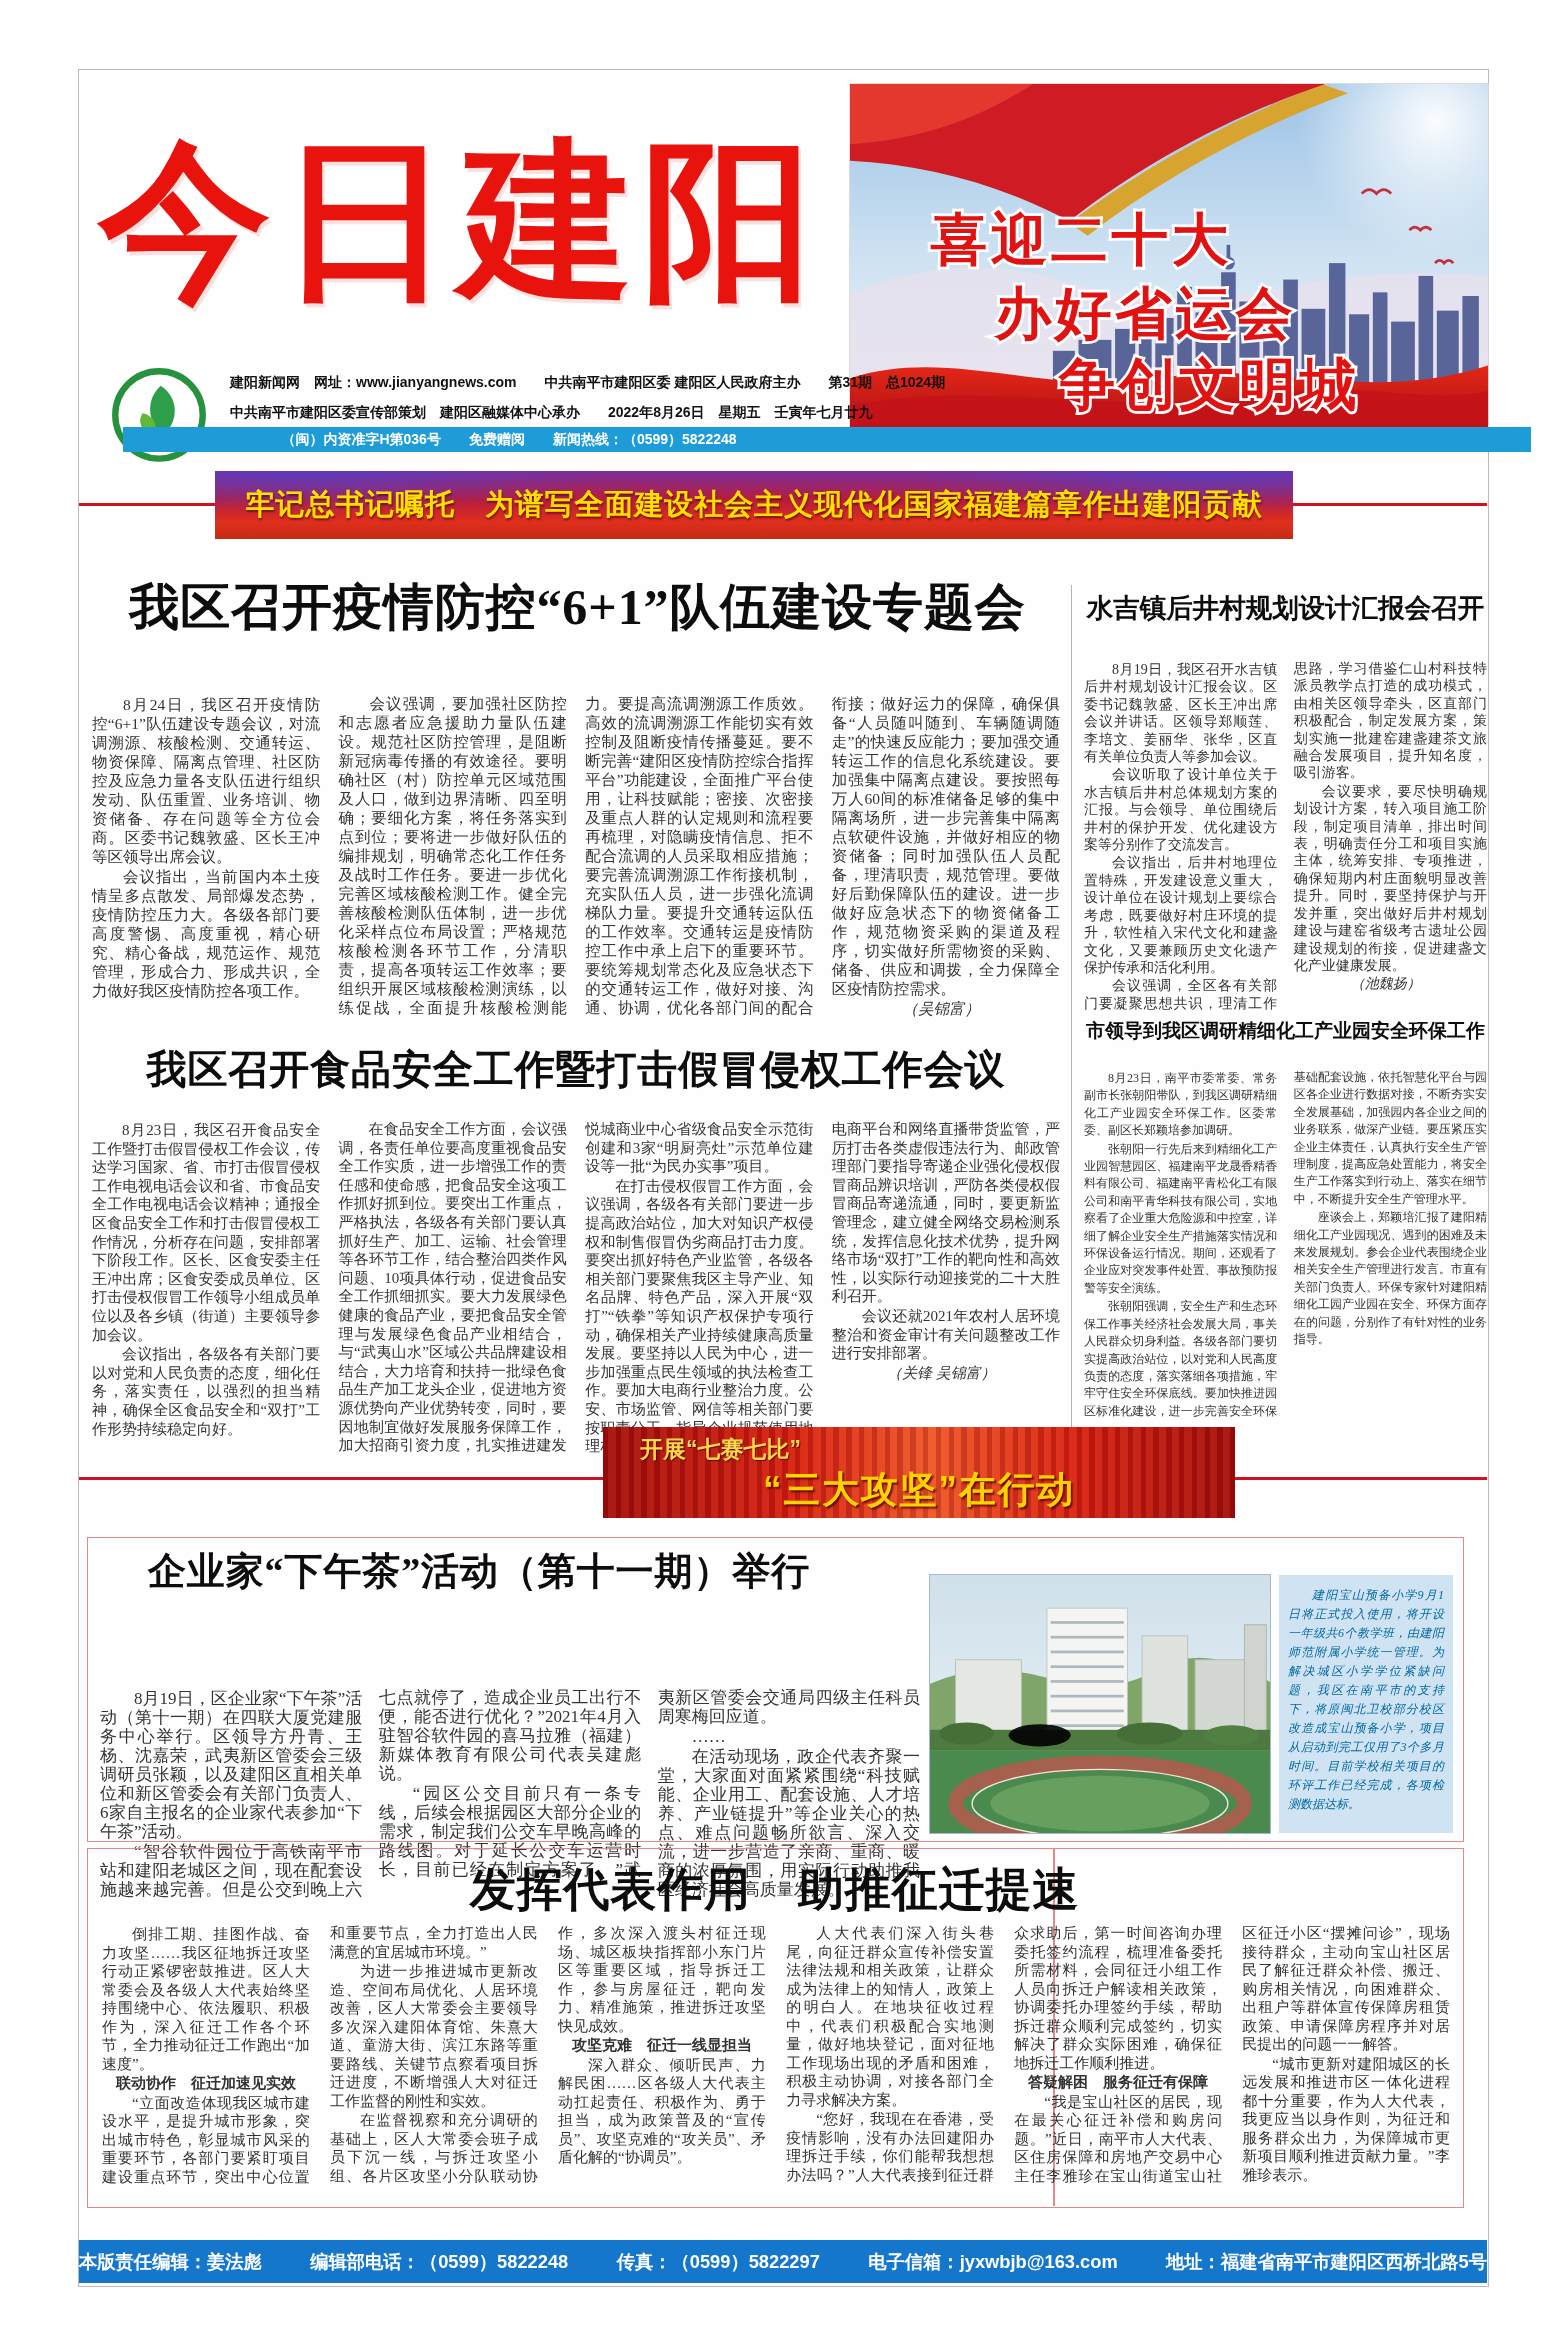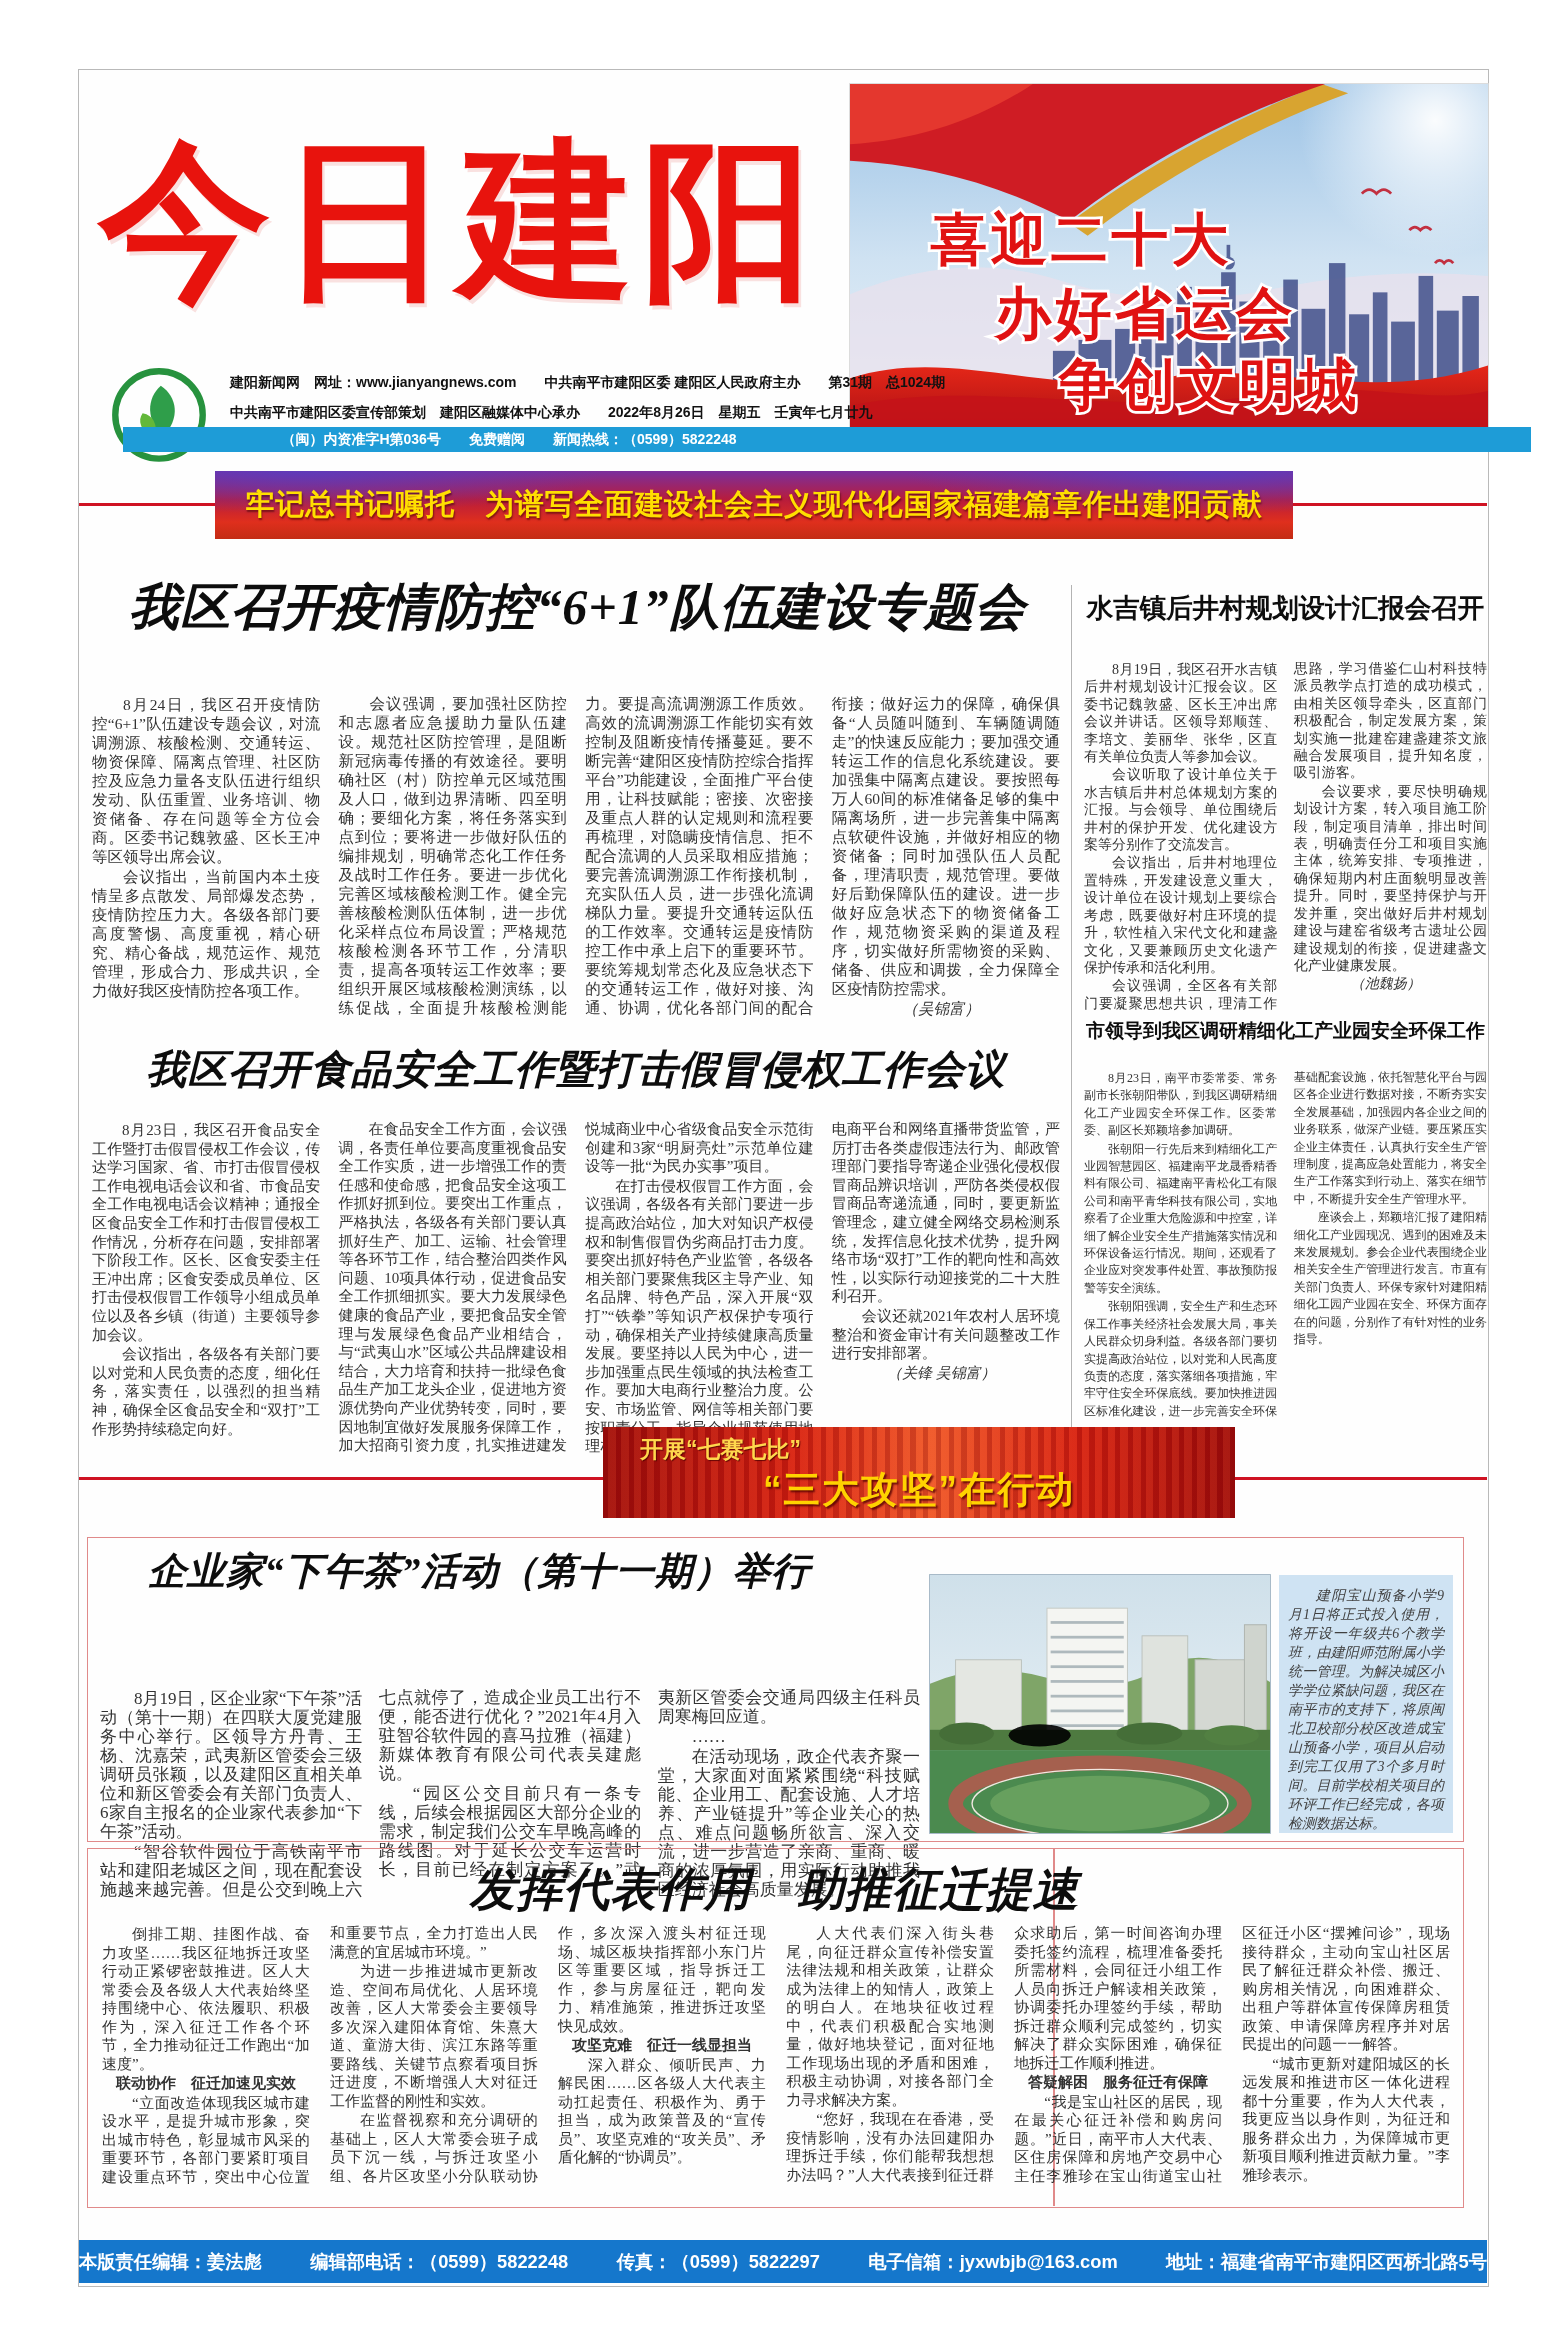--- a/index.html
+++ b/index.html
@@ -29,21 +29,21 @@
         background:
           radial-gradient(ellipse 40% 90% at 8% 0%,rgba(90,60,190,.85),rgba(90,60,190,0) 70%),
           radial-gradient(ellipse 40% 90% at 92% 0%,rgba(90,60,190,.85),rgba(90,60,190,0) 70%),
           linear-gradient(180deg,#7a2f9e 0%,#b81c3c 42%,#df2f1d 75%,#c32c14 100%);
         display:flex;align-items:center;justify-content:center;}
   .slogan-banner span{color:var(--banner-yellow,#ffdf00);font-weight:900;font-size:29px;
         letter-spacing:0.9px;font-family:"Liberation Sans",sans-serif;
         text-shadow:0.9px 1.8px 1.8px rgba(60,0,0,.55);}
   .redline{position:absolute;height:2.7px;background:#cf1222;}
   
-  .headline-xl{position:absolute;text-align:center;font-weight:900;color:#0d0d0d;letter-spacing:0.9px;font-style:italic;}
+  .headline-xl{position:absolute;text-align:center;font-weight:900;color:#0d0d0d;letter-spacing:0.9px;}
   .h-epidemic{left:91px;top:574px;width:973px;font-size:50px;}
   .h-food{left:91px;top:1042px;width:970px;font-size:40px;}
   .h-tea{left:108px;top:1546px;width:742px;font-size:38px;text-align:center;}
   .h-daibiao{left:87px;top:1859px;width:1375px;font-size:46px;}
   .h-right{left:1083px;width:405px;position:absolute;text-align:center;font-weight:900;color:#0d0d0d;}
   .h-houjing{top:590px;font-size:26.5px;}
   .h-chemical{top:1018px;font-size:19px;white-space:nowrap;}
   
   .body{position:absolute;overflow:hidden;text-align:justify;column-fill:auto;color:#333;}
   .body p{margin:1px;text-indent:2em;}
@@ -77,21 +77,21 @@
   
   .red-box{position:absolute;border:0.9px solid #e08a8a;}
   .box-tea{left:87px;top:1537px;width:1375px;height:303px;}
   .box-daibiao{left:87px;top:1848px;width:1375px;height:358px;}
   .red-divider{position:absolute;left:1053px;top:1848px;width:1.8px;height:358px;background:#e08a8a;}
   
   .photo{position:absolute;left:930px;top:1575px;width:340px;height:258px;
         box-shadow:0 0 0 0.9px #9fb3c2;}
   .photo-caption{position:absolute;left:1279px;top:1575px;width:174px;height:258px;
         background:#cfe3f3;box-sizing:border-box;padding:11px 9.1px;overflow:hidden;
-        font-style:italic;font-size:14px;line-height:19px;color:#404040;text-align:justify;}
+        font-style:italic;font-size:12px;line-height:19px;color:#0369a1;text-align:justify;}
   .photo-caption .cap{margin:0;text-indent:2em;}
   
   .footer-bar{position:absolute;left:79px;top:2240px;width:1408px;height:43px;
         background:var(--footer-blue,#1577cc);display:flex;align-items:center;justify-content:space-between;
         gap:27px;color:#fff;font-family:"Liberation Sans",sans-serif;font-weight:700;font-size:18.3px;
         white-space:nowrap;}
 </style>
 </head>
 <body>
 

